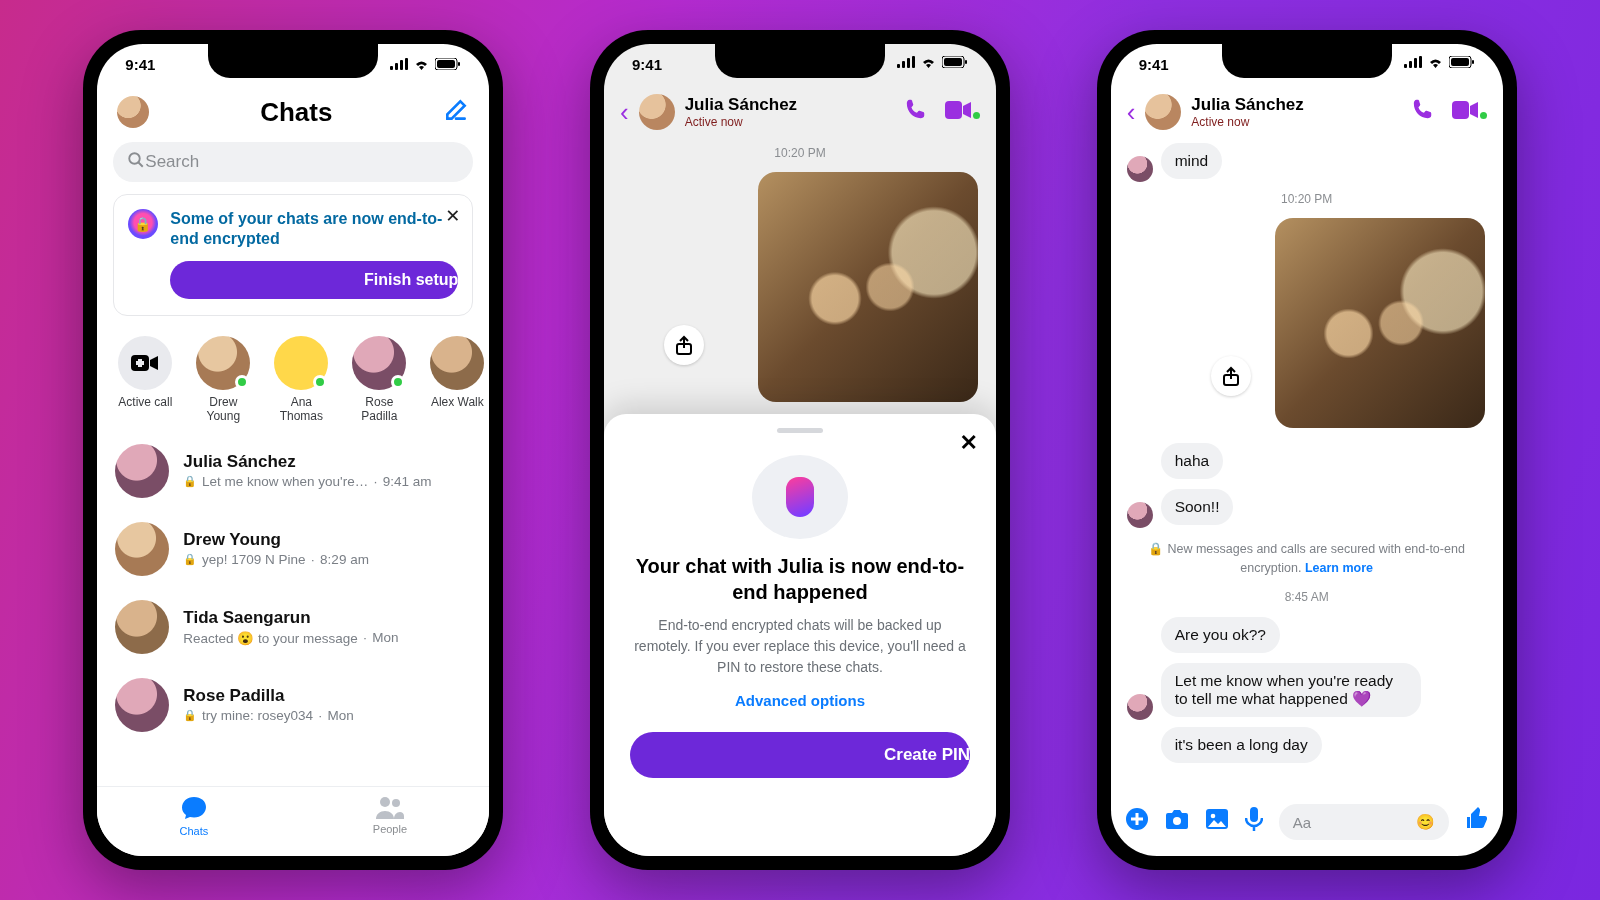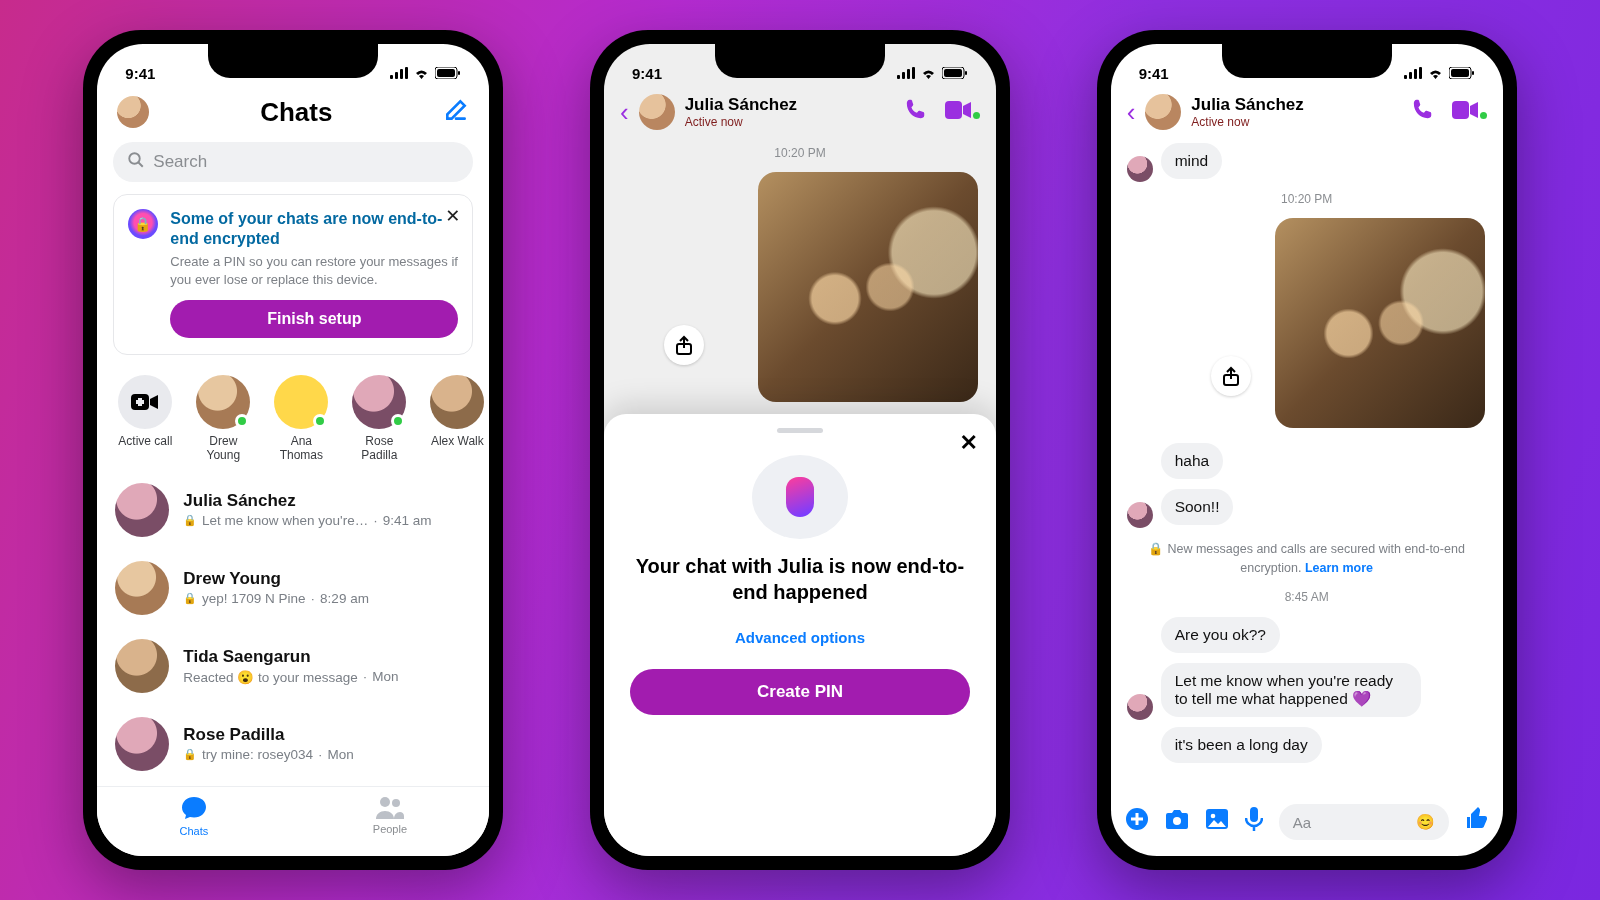--- a/index.html
+++ b/index.html
@@ -25,51 +25,51 @@
     z-index: 20;
   }
   .screen {
     width: 100%; height: 100%;
     background: #fff;
     border-radius: 46px;
     overflow: hidden;
     position: relative;
   }
   .status-bar {
-    height: 46px; display: flex; justify-content: space-between; align-items: center;
+    height: 46px; display: flex; justify-content: space-between; align-items: flex-start;
     padding: 12px 28px 0 28px; font-size: 15px; font-weight: 600;
   }
   .status-right { display:flex; gap:5px; align-items:center; }
   .s-icon { display:inline-block; }
   
   .p1-header { display:flex; align-items:center; justify-content:space-between; padding: 6px 20px 10px; }
   .avatar { width:32px; height:32px; border-radius:50%; background: radial-gradient(circle at 35% 30%, #e6c29c 0 40%, #b98660 42% 100%); }
   .avatar.big { width:54px; height:54px; }
   .p1-title { font-size:26px; font-weight:800; }
   .compose { color:#0a7cff; }
   .search {
     margin: 4px 16px 12px; height:40px; background:#f0f1f3; border-radius:20px;
-    display:flex; align-items:center; padding:0 14px; color:#8a8d91; font-size:17px; gap:8px;
+    display:flex; align-items:center; padding:0 14px; color:#8a8d91; font-size:17px; gap:0;
   }
   .banner {
     margin: 0 16px 12px; border:1px solid #e6e7ea; border-radius:14px; padding:14px 14px 16px;
     position:relative; display:flex; gap:12px;
   }
   .banner .icon-bubble {
     width:30px; height:30px; border-radius:50%;
     background: radial-gradient(circle at 50% 45%, #ff4fb0 0 40%, #6b4bff 60% 100%);
     display:flex; align-items:center; justify-content:center; flex:0 0 30px;
   }
   .banner .icon-bubble span { color:#fff; font-size:14px; }
   .banner h4 { font-size:16px; font-weight:700; color:#0369a1; line-height:1.25; }
   .banner p  { font-size:13px; color:#7d8187; margin-top:4px; line-height:1.35; }
   .banner .close { position:absolute; top:10px; right:12px; font-size:18px; color:#222; cursor:pointer;}
   .btn-primary {
     margin-top:12px; width:100%; height:38px; border:none; border-radius:20px;
-    background:#a21caf; color:#fff; font-weight:600; font-size:16px;
+    background:#6d28d9; color:#fff; font-weight:600; font-size:16px;text-align:right;
   }
   .tray { display:flex; gap:14px; padding: 8px 0 8px 16px; overflow:hidden; }
   .tray .cell { width:66px; text-align:center; font-size:12px; color:#3a3c40; line-height:1.15; }
   .tray .cell .circ { width:54px; height:54px; border-radius:50%; margin:0 auto 6px; position:relative; }
   .tray .create { background:#e9eaee; display:flex; align-items:center; justify-content:center; font-size:22px; }
   .tray .dot { position:absolute; right:1px; bottom:1px; width:14px; height:14px; background:#31cc46; border:3px solid #fff; border-radius:50%; }
   .av-a { background: radial-gradient(circle at 40% 30%, #e7c7a0 0 38%, #a77a55 40% 100%); }
   .av-b { background: radial-gradient(circle at 50% 50%, #ffd84a 0 100%); }
   .av-c { background: radial-gradient(circle at 40% 30%, #e0a8b8 0 40%, #7a4d66 42% 100%); }
   .av-d { background: radial-gradient(circle at 40% 30%, #d9b38c 0 40%, #8d6b4a 42% 100%); }
@@ -192,21 +192,20 @@
       </span>
       <span>Search</span>
     </div>
 
     <div class="banner">
       <div class="icon-bubble">
           <span>🔒</span>
         </div>
       <div>
         <h4>Some of your chats are now end-to-end encrypted</h4>
-        <p>Create a PIN so you can restore your messages if you ever lose or replace this device.</p>
         <button class="btn-primary">Finish setup</button>
       </div>
       <div class="close">✕</div>
     </div>
 
     <div class="tray">
       <div class="cell">
         <div class="circ create">
           <svg width="28" height="20" viewBox="0 0 28 20">
               <rect x="0" y="2" width="18" height="16" rx="4"></rect>
@@ -360,20 +359,21 @@
       <div class="photo-msg"></div>
     </div>
 
     <div class="sheet">
       <div class="handle"></div>
       <div class="x">✕</div>
       <div class="bubble">
         <div class="keyhole"></div>
       </div>
       <h3>Your chat with Julia is now end-to-end happened</h3>
+      <p>End-to-end encrypted chats will be backed up remotely. If you ever replace this device, you'll need a PIN to restore these chats.</p>
       <a class="link">Advanced options</a>
       <button class="btn-primary">Create PIN</button>
     </div>
   </div>
 </div>
 
 <div class="phone">
   <div class="notch"></div>
   <div class="screen">
     <div class="status-bar">

